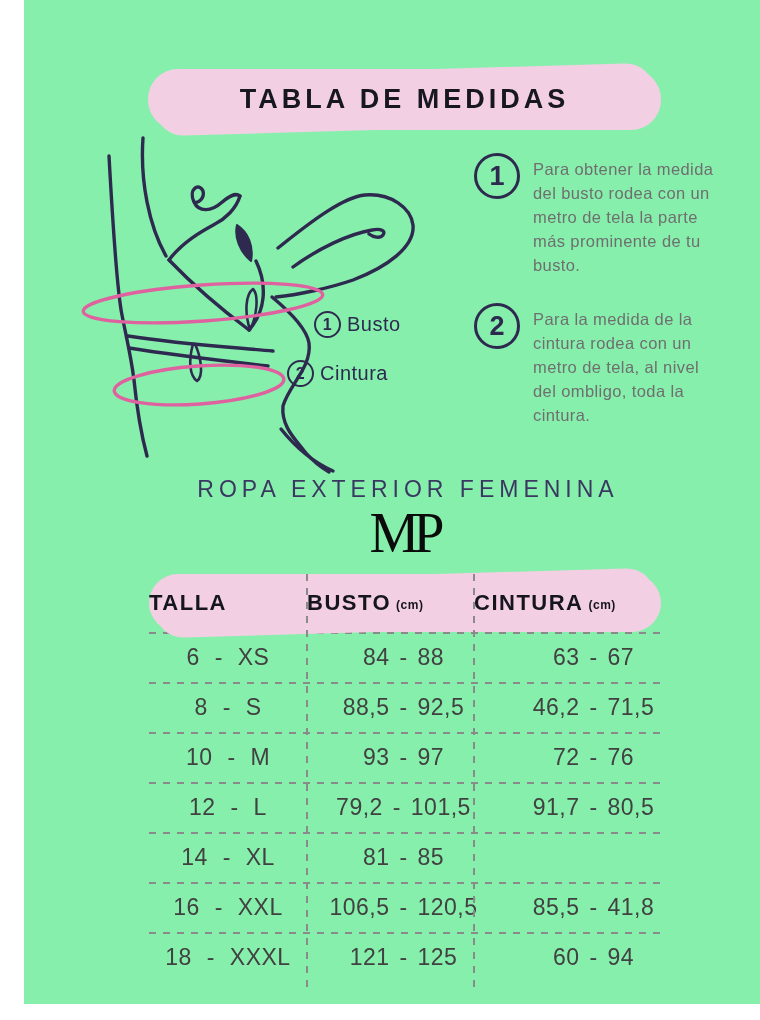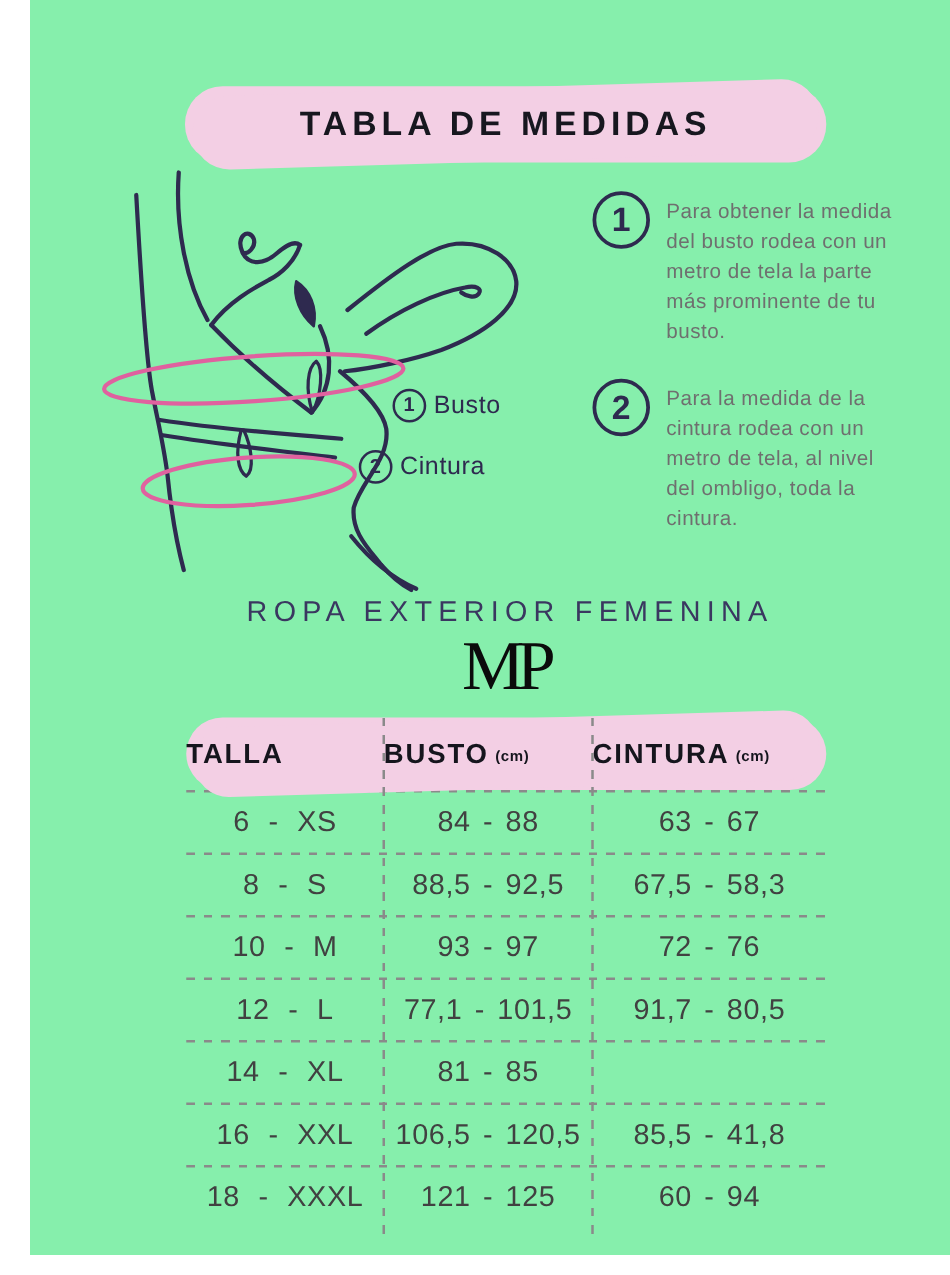--- a/index.html
+++ b/index.html
@@ -52,21 +52,21 @@
   .size-table { position:absolute; left:125px; top:574px; width:512px; }
   .t-head { position:relative; height:58px; display:grid;
     grid-template-columns:158px 167px 187px; }
   .t-head-blob { left:0; top:0; width:512px; height:58px; border-radius:29px; }
   .th { position:relative; z-index:1; display:flex; align-items:center;
     justify-content:flex-start; gap:5px; font-size:22px; font-weight:700;
     letter-spacing:1.5px; color:#15151d; }
   .th .unit { font-size:12px; letter-spacing:0.5px; margin-top:4px; }
   .t-row { display:grid; grid-template-columns:158px 167px 187px; height:50px;
     background-image:repeating-linear-gradient(90deg,#8a8a8a 0 7px,transparent 7px 14px);
-    background-size:100% 2px; background-repeat:no-repeat; background-position:0 0; }
+    background-size:100% 2px; background-repeat:no-repeat; background-position:0 0;gap:13px; }
   .td { display:flex; align-items:center; justify-content:center; font-size:23px;
     color:#414141; letter-spacing:0.5px; word-spacing:3px; }
   .td-talla { word-spacing:8px; }
   .vline { position:absolute; top:0; width:2px; height:420px; z-index:2;
     background-image:repeating-linear-gradient(180deg,#8a8a8a 0 7px,transparent 7px 14px); }
   .vline-1 { left:157px; }
   .vline-2 { left:324px; }
 </style>
 </head>
 <body>
@@ -156,30 +156,30 @@
     </div>
 
     <div class="t-row">
       <div class="td td-talla">6 - XS</div>
       <div class="td">84 - 88</div>
       <div class="td">63 - 67</div>
     </div>
     <div class="t-row">
       <div class="td td-talla">8 - S</div>
       <div class="td">88,5 - 92,5</div>
-      <div class="td">67,5 - 58,3</div>
+      <div class="td">46,2 - 71,5</div>
     </div>
     <div class="t-row">
       <div class="td td-talla">10 - M</div>
       <div class="td">93 - 97</div>
       <div class="td">72 - 76</div>
     </div>
     <div class="t-row">
       <div class="td td-talla">12 - L</div>
-      <div class="td">77,1 - 101,5</div>
+      <div class="td">79,2 - 101,5</div>
       <div class="td">91,7 - 80,5</div>
     </div>
     <div class="t-row">
       <div class="td td-talla">14 - XL</div>
       <div class="td">81 - 85</div>
     </div>
     <div class="t-row">
       <div class="td td-talla">16 - XXL</div>
       <div class="td">106,5 - 120,5</div>
       <div class="td">85,5 - 41,8</div>

